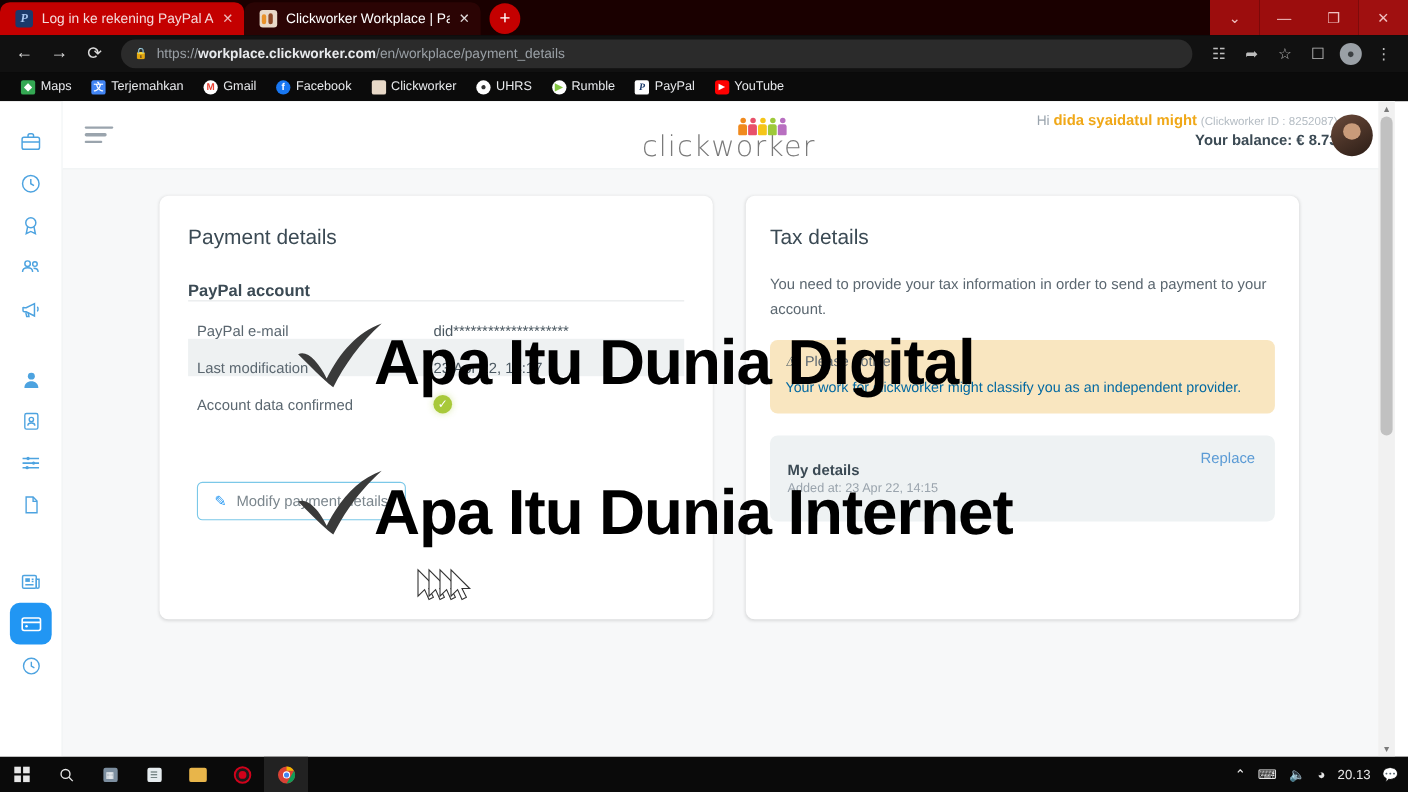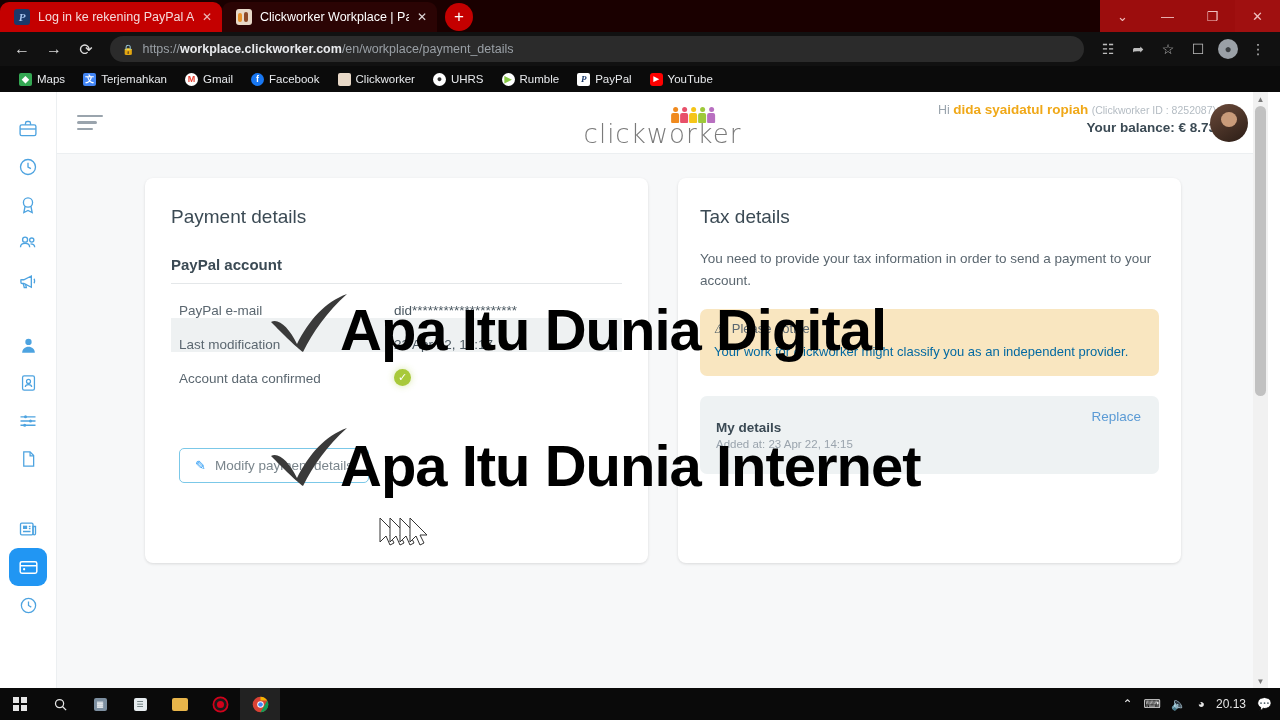--- a/index.html
+++ b/index.html
@@ -101,21 +101,21 @@
   .avatar-big { position:absolute; right:20px; top:12px; width:38px; height:38px; border-radius:50%; background:linear-gradient(150deg,#6b4a3a,#2b1d16); overflow:hidden; }
   .avatar-big::after { content:""; position:absolute; left:11px; top:8px; width:16px; height:15px; border-radius:50%; background:#c99b7a; }
   .chev { position:absolute; right:3px; top:24px; color:#1e6fa8; font-size:13px; }
 
   .cards { display:flex; gap:30px; padding:24px 0 0 88px; }
   .card { background:#fff; border-radius:8px; box-shadow:0 1px 3px rgba(0,0,0,.12); }
   .card-left { width:503px; height:385px; padding:28px 26px 0 26px; }
   .card-right { width:503px; height:385px; padding:28px 22px 0 22px; }
   .card-title { font-size:19px; color:#3b4a54; font-weight:normal; margin-bottom:28px; }
 
-  .subhead { font-size:15px; color:#3b4a54; font-weight:bold; padding-bottom:10px; border-bottom:1px solid #e4e7e9; }
+  .subhead { font-size:15px; color:#3b4a54; font-weight:bold; border-bottom:1px solid #e4e7e9; }
   .drow { display:flex; align-items:flex-end; height:34px; padding:0 8px; font-size:13.5px; color:#5b6770; }
   .drow.alt { background:#eef1f2; }
   .drow .k { width:215px; }
   .drow .v { color:#4b5861; }
   .badge-ok { width:17px; height:17px; border-radius:50%; background:#a8c93a; display:flex; align-items:center; justify-content:center; color:#fff; font-size:11px; box-shadow:0 0 7px rgba(168,201,58,.45); }
 
   .btn-modify {
     margin-top:62px; margin-left:8px;
     display:inline-flex; align-items:center; gap:9px;
     border:1px solid #7bc8e8; border-radius:5px;
@@ -360,21 +360,21 @@
               </span>
             <span class="ppl">
                 <i style="background:#b86fc0"></i>
                 <u style="background:#b86fc0"></u>
               </span>
           </div>
           <div class="logo-text">clickworker</div>
         </div>
 
         <div class="userbox">
-          <div class="uline1"><span>Hi </span><span class="uname">dida syaidatul ropiah</span> <span class="uid">(Clickworker ID : 8252087)</span></div>
+          <div class="uline1"><span>Hi </span><span class="uname">dida syaidatul might</span> <span class="uid">(Clickworker ID : 8252087)</span></div>
           <div class="ubal">Your balance: € 8.73</div>
         </div>
         <div class="avatar-big"></div>
         <div class="chev">⌄</div>
       </div>
 
       <div class="cards">
 
         <div class="card card-left">
           <div class="card-title">Payment details</div>

